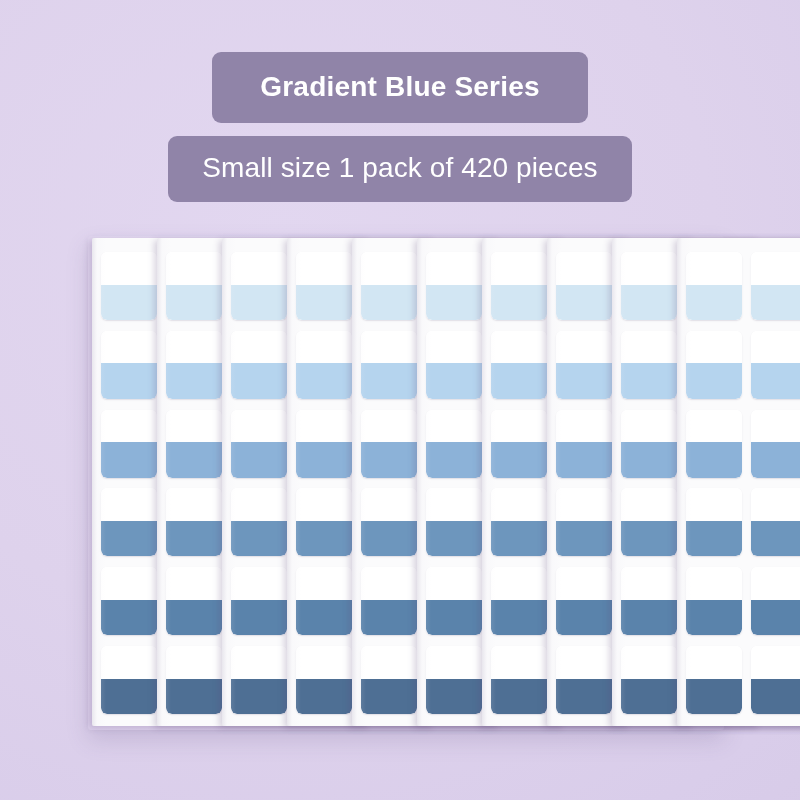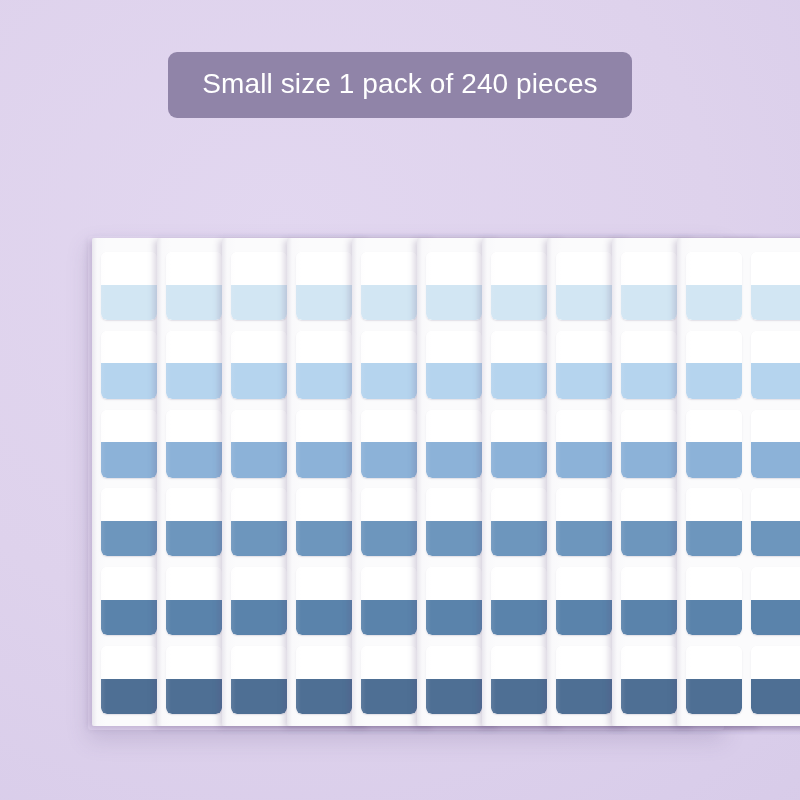--- a/index.html
+++ b/index.html
@@ -1188,14 +1188,15 @@
           <div class="sticker">
             <div class="sticker-top" style="background: rgb(255, 255, 255);"></div>
             <div class="sticker-bottom" style="background: rgb(78, 111, 148);"></div>
           </div>
         </div>
       </div>
     </div>
   </div>
 
 <div class="banner-stack">
-  <div class="banner banner-sub">Small size 1 pack of 240 pieces</div>
+  <div class="banner banner-title">Gradient Blue Series</div>
+  <div class="banner banner-sub">Small size 1 pack of 420 pieces</div>
 </div>
 
 </body></html>

